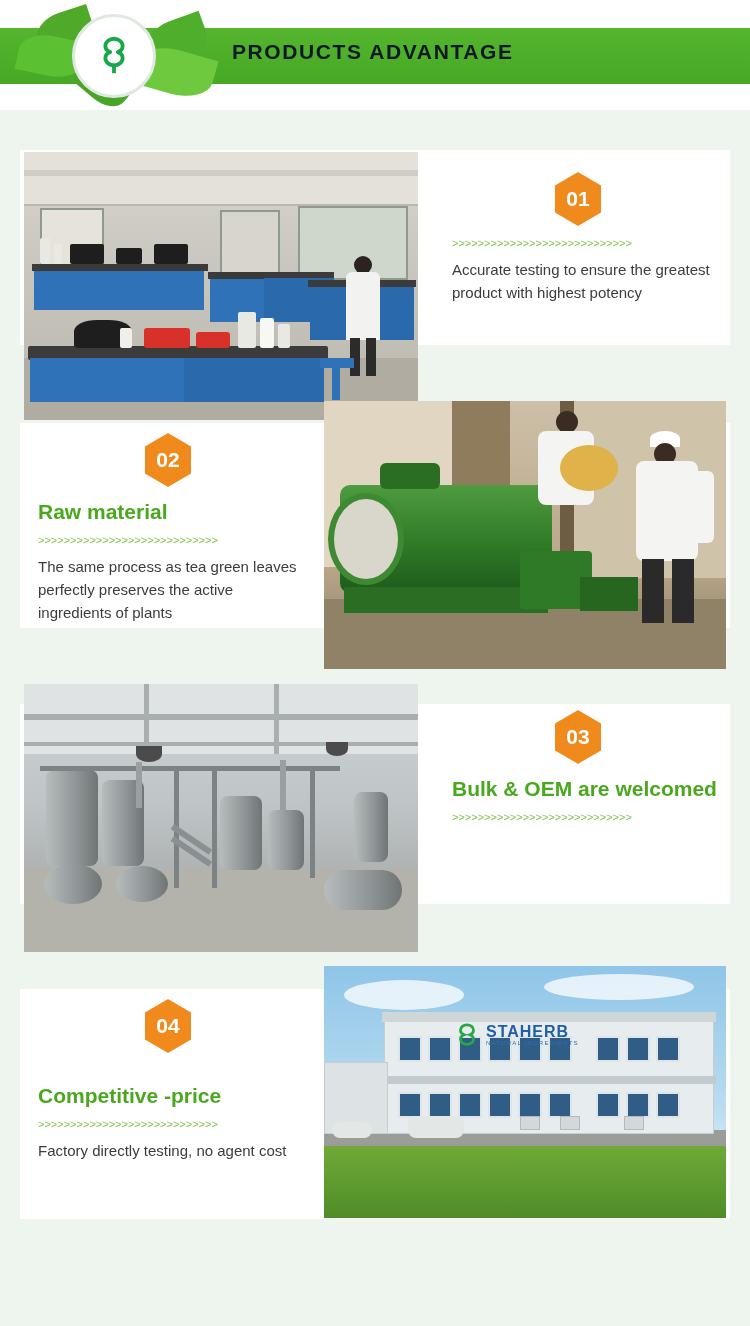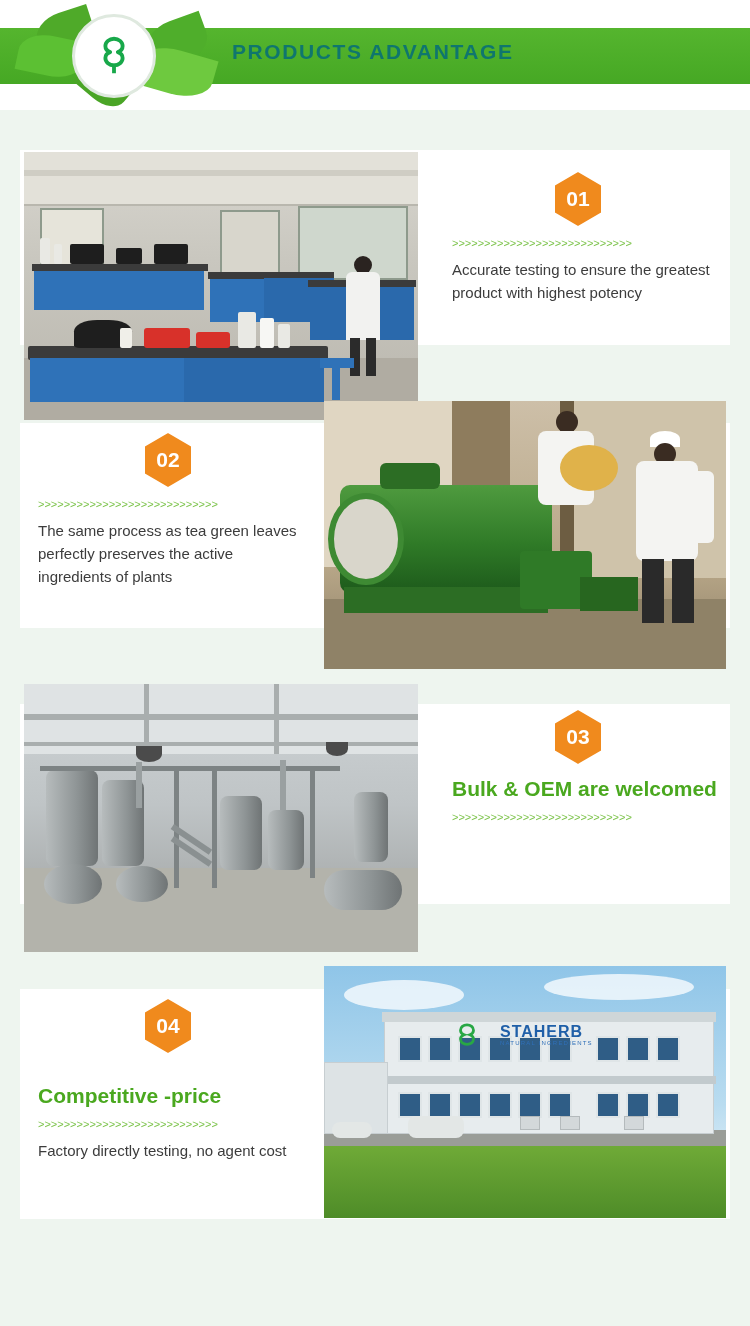--- a/index.html
+++ b/index.html
@@ -27,21 +27,21 @@
     width: 750px; height: 56px;
     background: #4caf2a;
     background: linear-gradient(180deg,#55b52e 0%,#46a824 100%);
   }
   .header-title {
     position: absolute;
     left: 232px; top: 40px;
     font-size: 21px;
     font-weight: bold;
     letter-spacing: 1.6px;
-    color: #0f766e;
+    color: #0f172a;
   }
   
   .logo-wrap {
     position: absolute;
     left: 18px; top: 6px;
     width: 210px; height: 100px;
   }
   .leaf {
     position: absolute;
     background: #57b72f;
@@ -162,21 +162,21 @@
 
   
   .bld { background: linear-gradient(180deg,#8fc5e8 0%,#b9dcf0 55%,#cfe6f4 70%); }
   .bld .sky-cloud{position:absolute;background:rgba(255,255,255,.75);border-radius:50%;}
   .bld .main{position:absolute;background:#e7ecee;border:1px solid #c7ced1;}
   .bld .roofline{position:absolute;background:#cfd6d8;}
   .bld .winrow{position:absolute;display:flex;gap:6px;}
   .bld .win{width:24px;height:26px;background:#2f5d86;border:2px solid #dfe5e7;}
   .bld .grass{position:absolute;left:0;bottom:0;width:100%;height:72px;background:linear-gradient(180deg,#6faa37 0%,#4e8c28 100%);}
   .bld .road{position:absolute;left:0;bottom:72px;width:100%;height:16px;background:#9a9d98;}
-  .bld .sign{position:absolute;display:flex;align-items:center;gap:20px;}
+  .bld .sign{position:absolute;display:flex;align-items:center;gap:6px;}
   .bld .sign-mark{width:26px;height:26px;}
   .bld .sign-t1{font-size:16px;font-weight:bold;color:#1f5fa8;letter-spacing:1px;line-height:1;}
   .bld .sign-t2{font-size:6px;color:#2f6fb8;letter-spacing:1.2px;}
   .bld .ac{position:absolute;background:#d3d8da;border:1px solid #b4babc;}
   .bld .tankwhite{position:absolute;background:#e3e7e6;border-radius:8px;}
 </style>
 </head>
 <body>
 
 <div class="page">
@@ -290,20 +290,21 @@
       <div class="coat" style="left:368px;top:70px;width:22px;height:72px;border-radius:6px;"></div>
     </div>
 
     <div class="txt" style="left:38px; top:38px; width:272px;">
       <div class="badge" style="margin-left:104px;justify-content:center;">
         <svg class="hexshape" viewBox="0 0 52 58">
           <polygon points="26,1 50,15 50,43 26,57 2,43 2,15" fill="#f08a1d" stroke="#ffffff" stroke-width="2"></polygon>
         </svg>
         <span>02</span>
       </div>
+      <div class="head">Raw material</div>
       <div class="chev">&gt;&gt;&gt;&gt;&gt;&gt;&gt;&gt;&gt;&gt;&gt;&gt;&gt;&gt;&gt;&gt;&gt;&gt;&gt;&gt;&gt;&gt;&gt;&gt;&gt;&gt;&gt;&gt;</div>
       <div class="body">The same process as tea green leaves perfectly preserves the active ingredients of plants</div>
     </div>
   </div>
 
   <div class="row" style="height:283px;">
     <div class="card" style="left:20px; top:28px; width:710px; height:200px;"></div>
 
     <div class="photo hall" style="left:24px; top:8px; width:394px; height:268px;">
       <div class="roof"></div>

